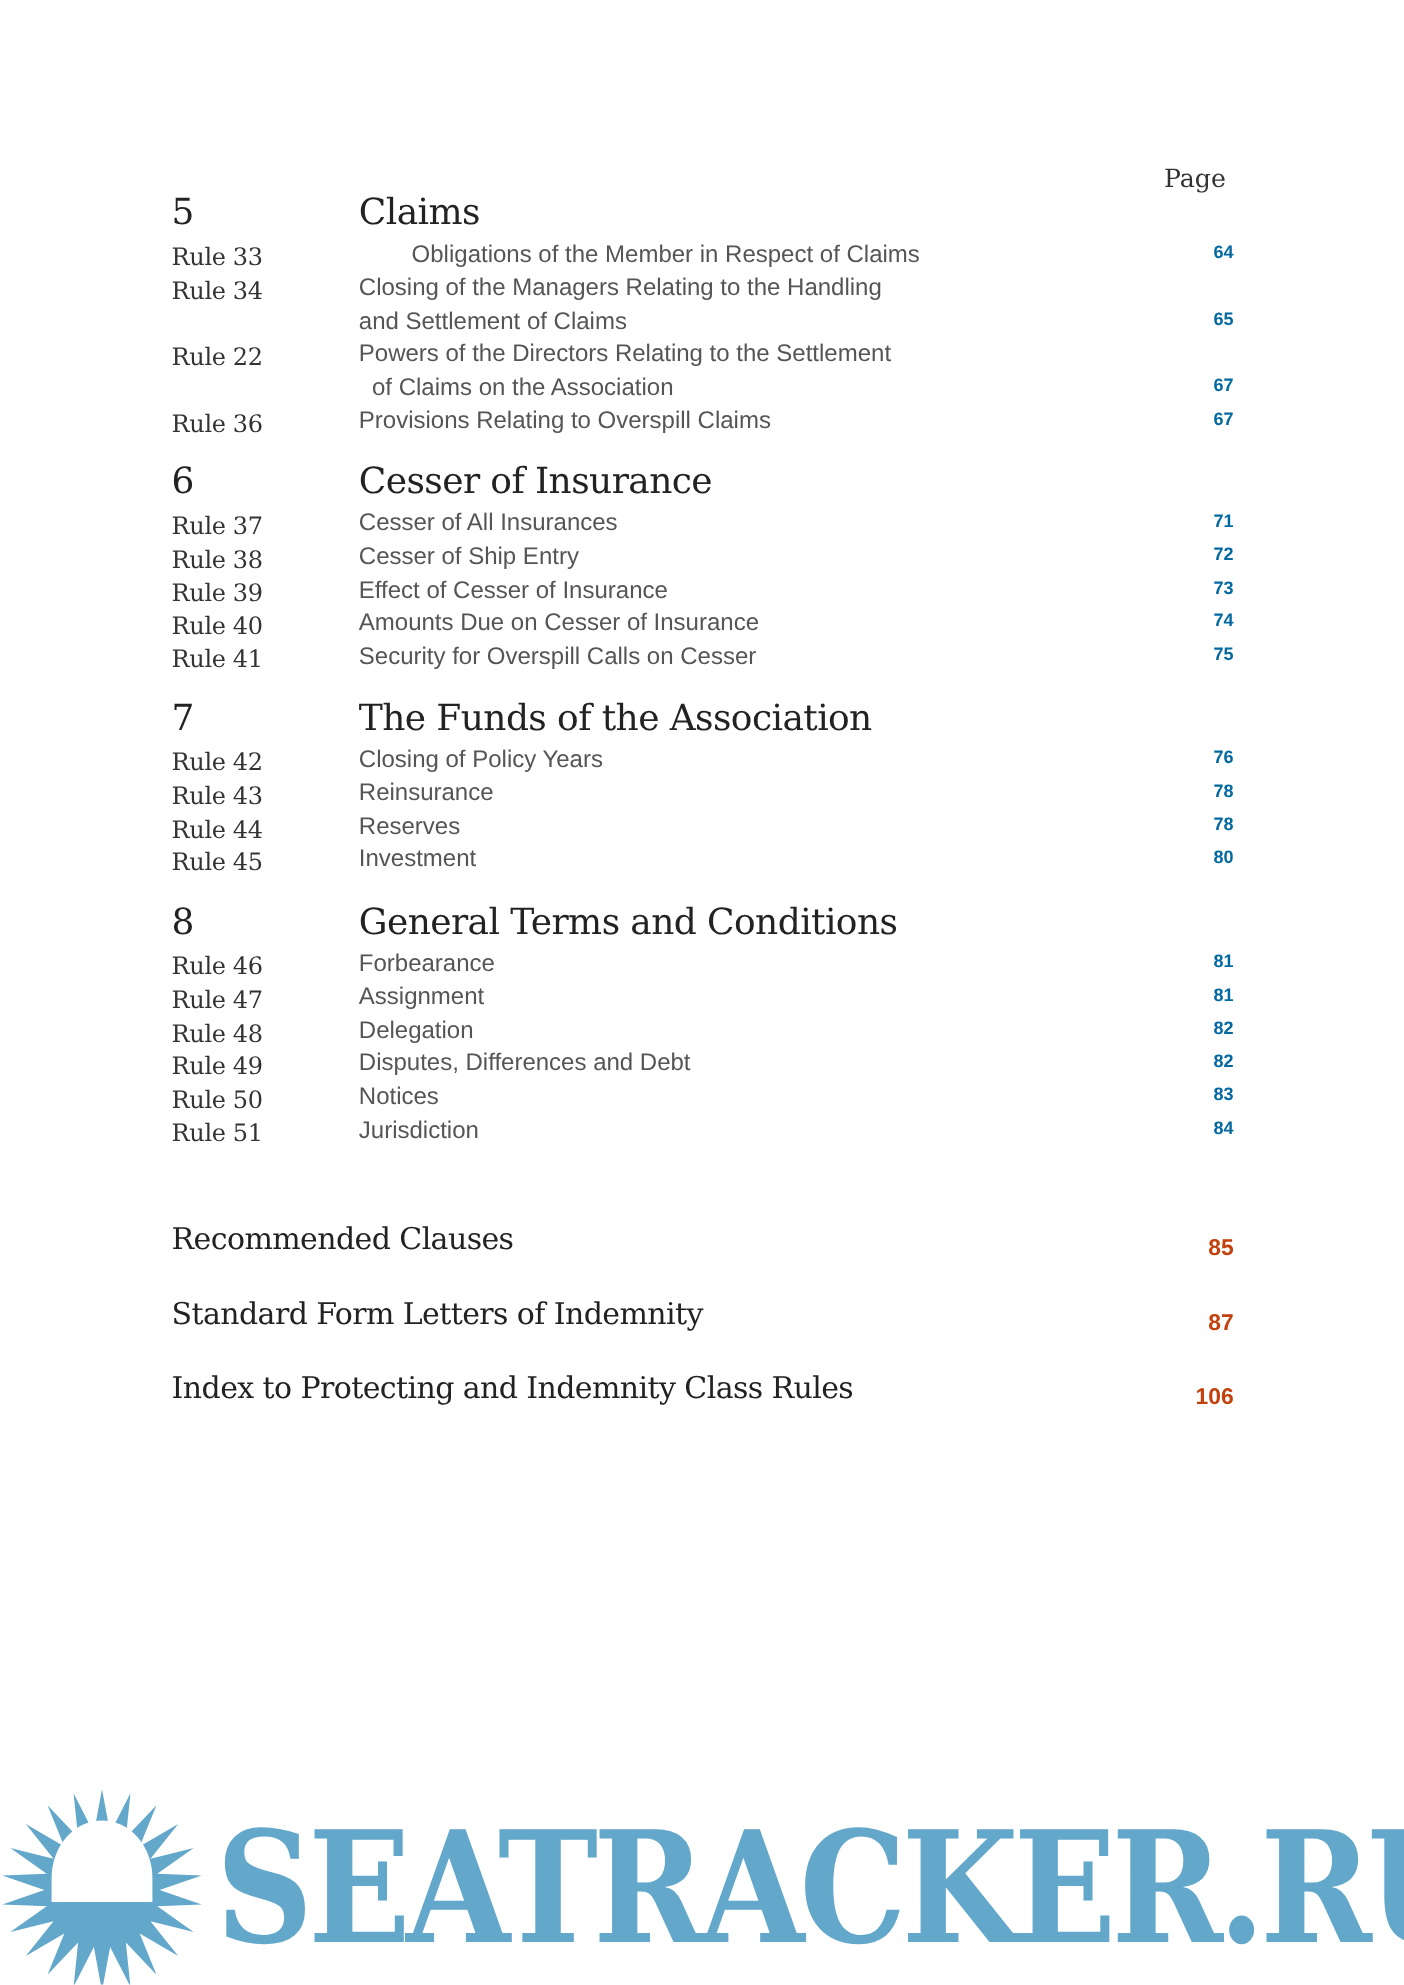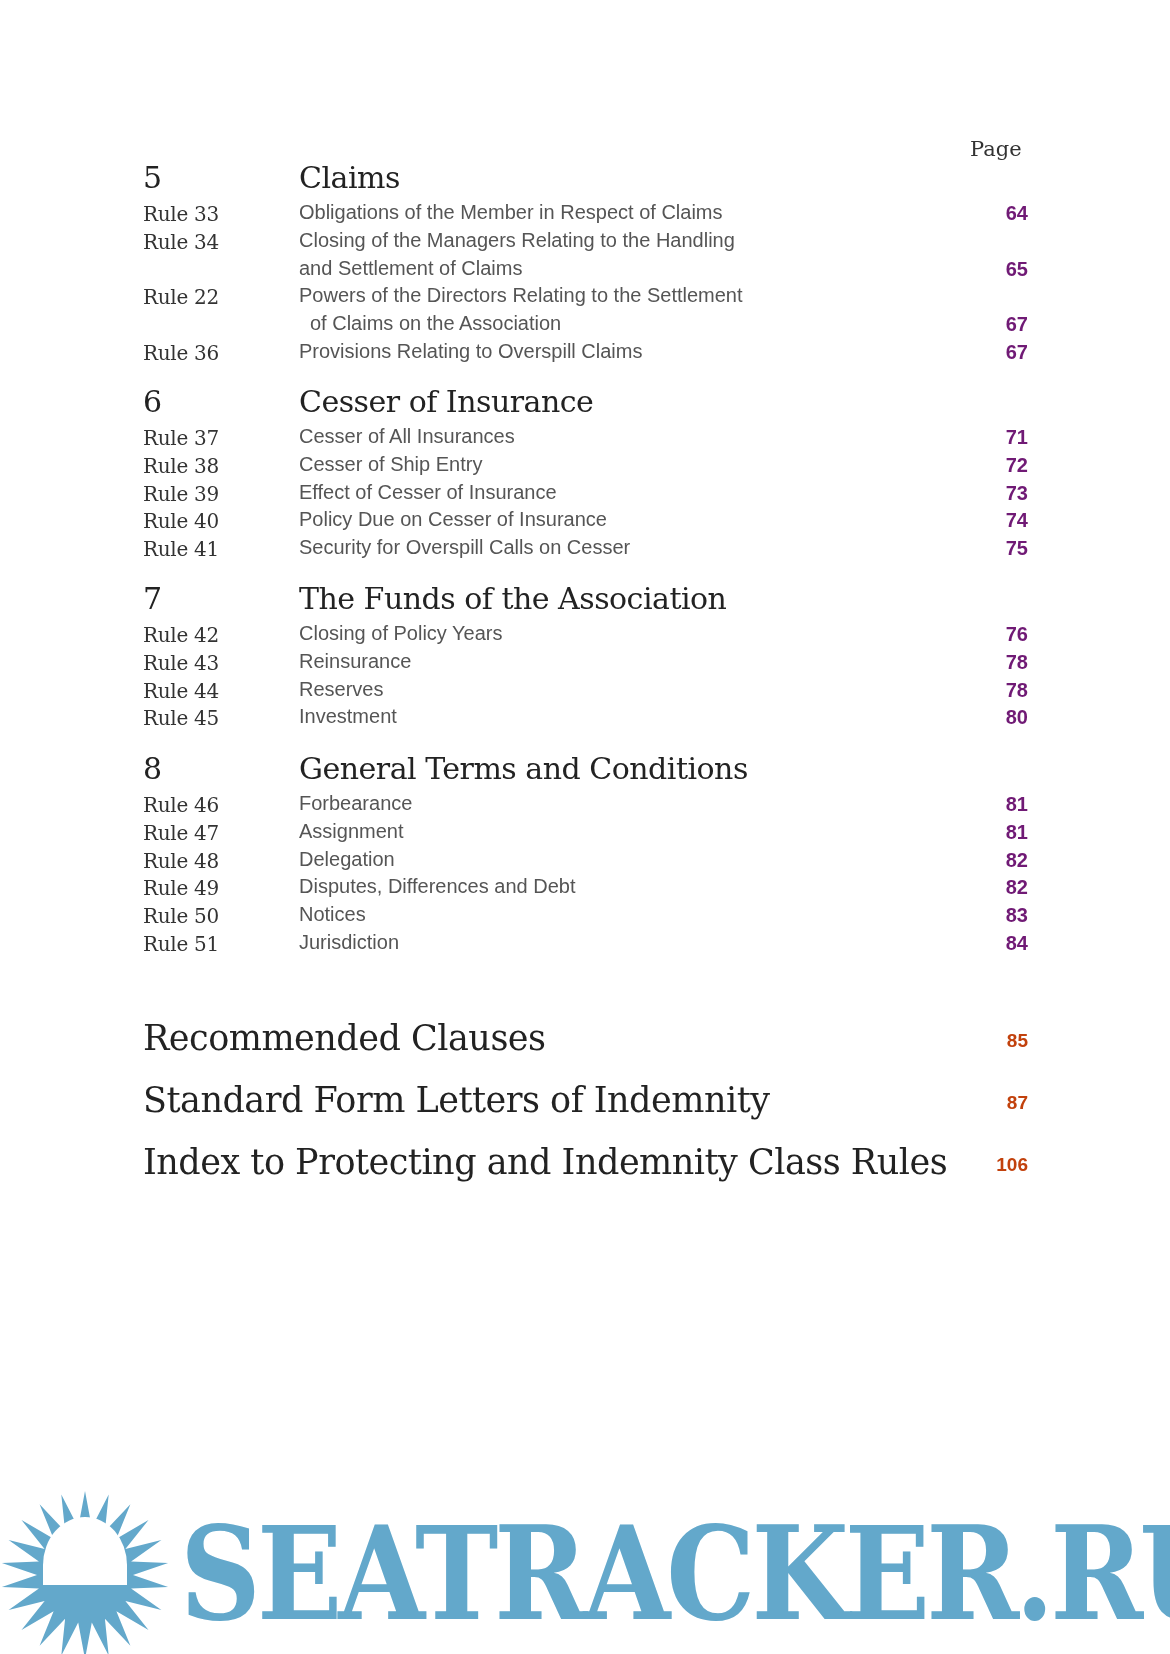--- a/index.html
+++ b/index.html
@@ -5,40 +5,40 @@
   html, body { margin: 0; padding: 0; background: #ffffff; }
   body { width: 1170px; height: 1654px; position: relative; overflow: hidden; color: #222; }
   .page-label { position: absolute; left: 970px; top: 137px; font-family: "DejaVu Serif", serif; font-size: 21px; color: #333; }
   .toc { position: absolute; left: 143px; top: 0; width: 885px; }
   .section-head { position: absolute; left: 0; height: 40px; font-family: "DejaVu Serif", serif; font-size: 30px; color: #222; }
   .section-head .num { position: absolute; left: 0; top: 0; }
   .section-head .title { position: absolute; left: 156px; top: 0; white-space: nowrap; letter-spacing: -0.5px; }
   .rule-row { position: absolute; left: 0; width: 885px; height: 29px; }
   .rule-row .rno { position: absolute; left: 0; top: 0; font-family: "DejaVu Serif", serif; font-size: 20px; color: #333; letter-spacing: -0.3px; }
   .rule-row .rtitle { position: absolute; left: 156px; top: 0; font-family: "Liberation Sans", sans-serif; font-size: 20px; color: #555; font-weight: 300; line-height: 29px; white-space: nowrap; }
-  .rule-row .rpage { position: absolute; right: 0; font-family: "Liberation Sans", sans-serif; font-size: 20px; color: #701a75; font-weight: bold; }
+  .rule-row .rpage { position: absolute; right: 0; font-family: "Liberation Sans", sans-serif; font-size: 15px; color: #0369a1; font-weight: bold; }
   .extra { position: absolute; left: 0; width: 885px; height: 40px; }
-  .extra .etitle { position: absolute; left: 0; top: 0; font-family: "DejaVu Serif", serif; font-size: 35px; color: #222; white-space: nowrap; letter-spacing: -0.5px; }
+  .extra .etitle { position: absolute; left: 0; top: 0; font-family: "DejaVu Serif", serif; font-size: 25px; color: #222; white-space: nowrap; letter-spacing: -0.5px; }
   .extra .epage { position: absolute; right: 0; top: 12px; font-family: "Liberation Sans", sans-serif; font-size: 19px; color: #c2410c; font-weight: bold; }
   .watermark { position: absolute; left: 0; top: 1480px; width: 1170px; height: 174px; }
   .wm-text { position: absolute; left: 180px; top: 1510px; font-family: "DejaVu Serif", serif; font-weight: bold; font-size: 112px; color: #63a8cb; letter-spacing: -4px; line-height: 1; white-space: nowrap; transform: scaleY(1.15); transform-origin: top left; }
 </style>
 </head>
 <body>
 
 <div class="page-label">Page</div>
 
 <div class="toc" id="toc">
     <div class="section-head" style="top: 160px;">
       <span class="num">5</span>
       <span class="title">Claims</span>
     </div>
     <div class="rule-row" style="top: 202px; height: 27.8px;">
       <span class="rno">Rule 33</span>
-      <span class="rtitle" style="top: -4px;">Obligations of the Member in Respect of Claims</span>
+      <span class="rtitle" style="top: -4px; margin-left: 44px;">Obligations of the Member in Respect of Claims</span>
       <span class="rpage" style="top: 0px;">64</span>
     </div>
     <div class="rule-row" style="top: 229.8px; height: 55.6px;">
       <span class="rno">Rule 34</span>
       <span class="rtitle" style="top: -4px;">Closing of the Managers Relating to the Handling</span>
       <span class="rtitle" style="top: 23.8px;">and Settlement of Claims</span>
       <span class="rpage" style="top: 27.8px;">65</span>
     </div>
     <div class="rule-row" style="top: 285.4px; height: 55.6px;">
       <span class="rno">Rule 22</span>
@@ -65,21 +65,21 @@
       <span class="rtitle" style="top: -4px;">Cesser of Ship Entry</span>
       <span class="rpage" style="top: 0px;">72</span>
     </div>
     <div class="rule-row" style="top: 481.6px; height: 27.8px;">
       <span class="rno">Rule 39</span>
       <span class="rtitle" style="top: -4px; text-align: center;">Effect of Cesser of Insurance</span>
       <span class="rpage" style="top: 0px;">73</span>
     </div>
     <div class="rule-row" style="top: 509.4px; height: 27.8px;">
       <span class="rno">Rule 40</span>
-      <span class="rtitle" style="top: -4px;">Policy Due on Cesser of Insurance</span>
+      <span class="rtitle" style="top: -4px;">Amounts Due on Cesser of Insurance</span>
       <span class="rpage" style="top: 0px;">74</span>
     </div>
     <div class="rule-row" style="top: 537.2px; height: 27.8px;">
       <span class="rno">Rule 41</span>
       <span class="rtitle" style="top: -4px;">Security for Overspill Calls on Cesser</span>
       <span class="rpage" style="top: 0px;">75</span>
     </div>
     <div class="section-head" style="top: 581px;">
       <span class="num">7</span>
       <span class="title">The Funds of the Association</span>

